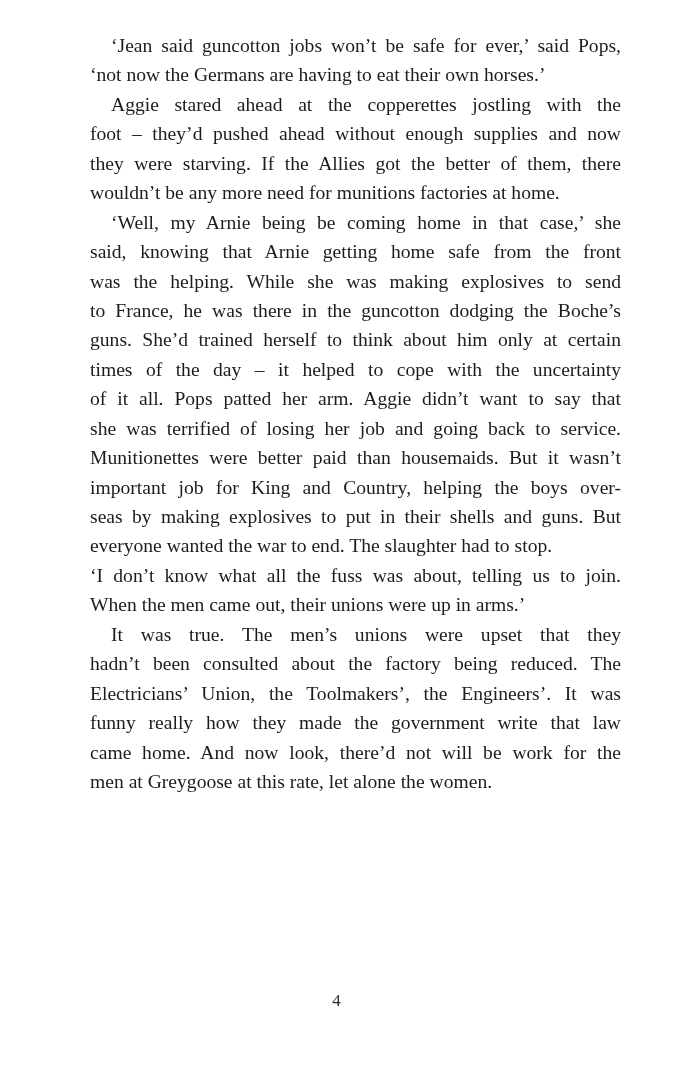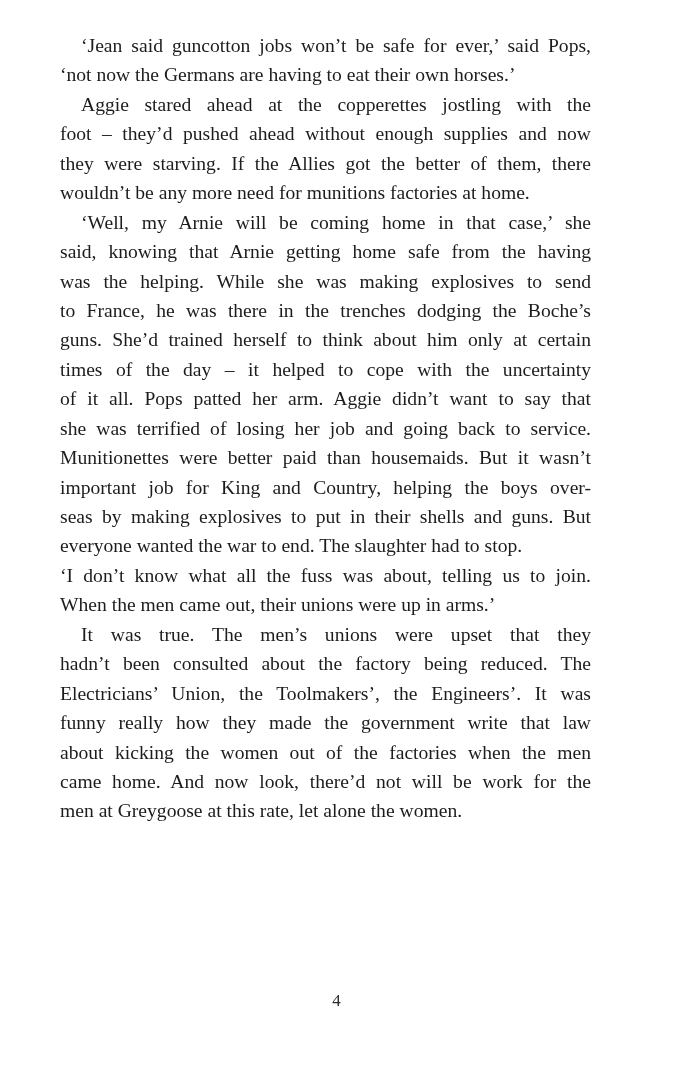--- a/index.html
+++ b/index.html
@@ -10,21 +10,21 @@
   body {
     width: 673px;
     height: 1080px;
     position: relative;
     overflow: hidden;
     font-family: "Liberation Serif", "DejaVu Serif", serif;
     color: #1c1c1c;
   }
   .page {
     position: absolute;
-    left: 60px;
+    left: 90px;
     top: 31px;
     width: 531px;
   }
   .line {
     display: block;
     height: 29.45px;
     line-height: 29.45px;
     font-size: 19.6px;
     white-space: nowrap;
     text-align: justify;
@@ -59,44 +59,43 @@
   </div>
 
   <div>
     <span class="line indent">Aggie stared ahead at the copperettes jostling with the</span>
     <span class="line">foot – they’d pushed ahead without enough supplies and now</span>
     <span class="line">they were starving. If the Allies got the better of them, there</span>
     <span class="line last">wouldn’t be any more need for munitions factories at home.</span>
   </div>
 
   <div>
-    <span class="line indent">‘Well, my Arnie will be coming home in that case,’ she</span>
-    <span class="line">said, knowing that Arnie getting home safe from the having</span>
+    <span class="line indent">‘Well, my Arnie being be coming home in that case,’ she</span>
+    <span class="line">said, knowing that Arnie getting home safe from the front</span>
     <span class="line">was the helping. While she was making explosives to send</span>
-    <span class="line">to France, he was there in the trenches dodging the Boche’s</span>
+    <span class="line">to France, he was there in the guncotton dodging the Boche’s</span>
     <span class="line">guns. She’d trained herself to think about him only at certain</span>
     <span class="line">times of the day – it helped to cope with the uncertainty</span>
     <span class="line">of it all. Pops patted her arm. Aggie didn’t want to say that</span>
     <span class="line">she was terrified of losing her job and going back to service.</span>
     <span class="line">Munitionettes were better paid than housemaids. But it wasn’t</span>
     <span class="line">important job for King and Country, helping the boys over-</span>
     <span class="line">seas by making explosives to put in their shells and guns. But</span>
     <span class="line last">everyone wanted the war to end. The slaughter had to stop.</span>
   </div>
 
   <div>
     <span class="line">‘I don’t know what all the fuss was about, telling us to join.</span>
     <span class="line last">When the men came out, their unions were up in arms.’</span>
   </div>
 
   <div>
     <span class="line indent">It was true. The men’s unions were upset that they</span>
     <span class="line">hadn’t been consulted about the factory being reduced. The</span>
     <span class="line">Electricians’ Union, the Toolmakers’, the Engineers’. It was</span>
     <span class="line">funny really how they made the government write that law</span>
-    <span class="line">about kicking the women out of the factories when the men</span>
     <span class="line">came home. And now look, there’d not will be work for the</span>
     <span class="line last">men at Greygoose at this rate, let alone the women.</span>
   </div>
 
 </div>
 
 <div class="page-number">4</div>
 
 </body></html>

